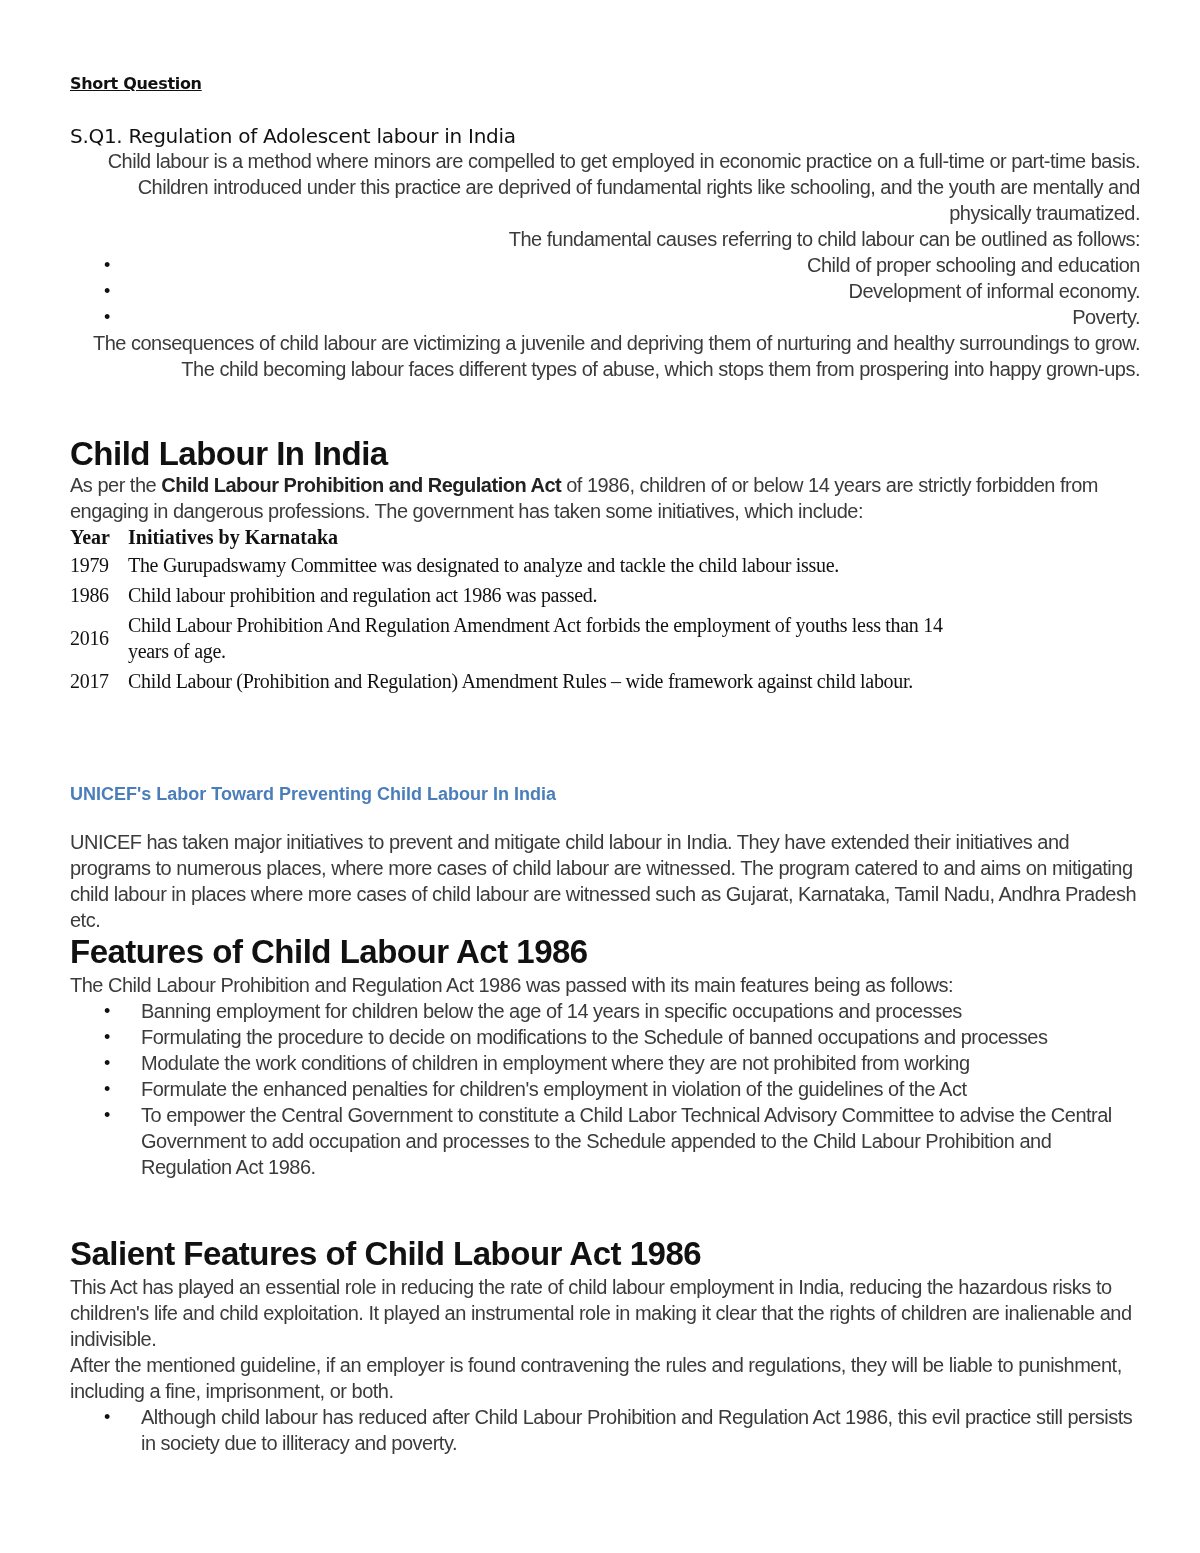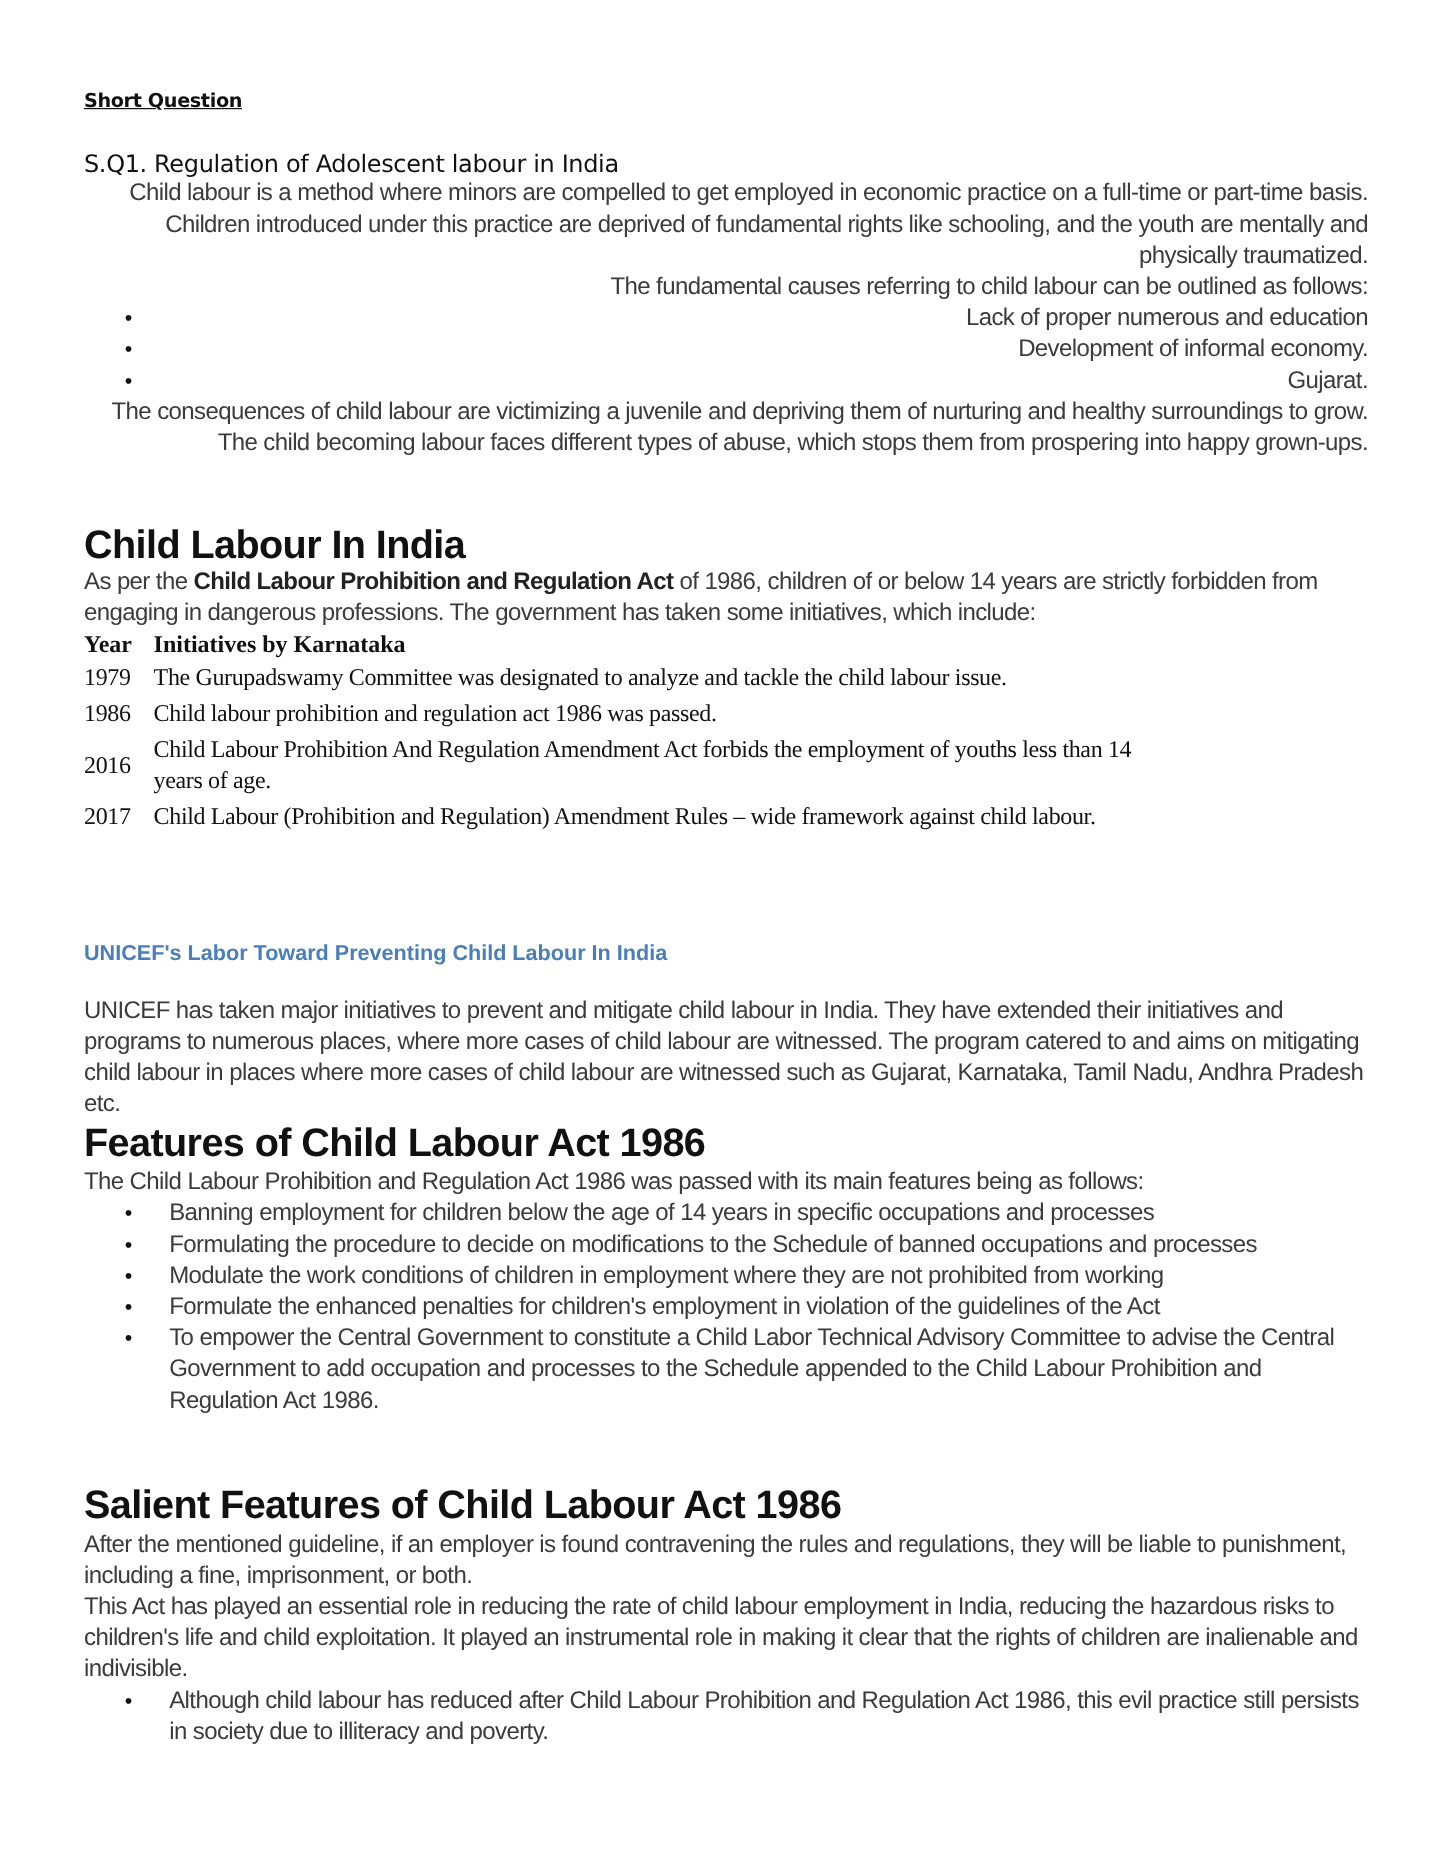--- a/index.html
+++ b/index.html
@@ -31,23 +31,23 @@
 <div class="page">
 
   <div class="short-q">Short Question</div>
 
   <div class="sq-title">S.Q1. Regulation of Adolescent labour in India</div>
 
   <div class="block" style="top:148px;text-align:right;">
     <p class="para">Child labour is a method where minors are compelled to get employed in economic practice on a full-time or part-time basis. Children introduced under this practice are deprived of fundamental rights like schooling, and the youth are mentally and physically traumatized.</p>
     <p class="para">The fundamental causes referring to child labour can be outlined as follows:</p>
     <ul class="bul">
-      <li><span class="dot">•</span><span>Lack of proper numerous and education</span></li>
+      <li><span class="dot">•</span><span>Child of proper schooling and education</span></li>
       <li><span class="dot">•</span><span>Development of informal economy.</span></li>
-      <li><span class="dot">•</span><span>Gujarat.</span></li>
+      <li><span class="dot">•</span><span>Poverty.</span></li>
     </ul>
     <p class="para">The consequences of child labour are victimizing a juvenile and depriving them of nurturing and healthy surroundings to grow. The child becoming labour faces different types of abuse, which stops them from prospering into happy grown-ups.</p>
   </div>
 
   <div class="block" style="top:434px;">
     <h1 class="h1">Child Labour In India</h1>
     <p class="para" style="margin-top:-2px;"><span>As per the </span><span class="bold-in">Child Labour Prohibition and Regulation Act</span><span> of 1986, children of or below 14 years are strictly forbidden from engaging in dangerous professions. The government has taken some initiatives, which include:</span></p>
     <table class="init">
       <thead>
         <tr>
@@ -88,20 +88,20 @@
       <li><span class="dot">•</span><span>Banning employment for children below the age of 14 years in specific occupations and processes</span></li>
       <li><span class="dot">•</span><span>Formulating the procedure to decide on modifications to the Schedule of banned occupations and processes</span></li>
       <li><span class="dot">•</span><span>Modulate the work conditions of children in employment where they are not prohibited from working</span></li>
       <li><span class="dot">•</span><span>Formulate the enhanced penalties for children's employment in violation of the guidelines of the Act</span></li>
       <li><span class="dot">•</span><span>To empower the Central Government to constitute a Child Labor Technical Advisory Committee to advise the Central Government to add occupation and processes to the Schedule appended to the Child Labour Prohibition and Regulation Act 1986.</span></li>
     </ul>
   </div>
 
   <div class="block" style="top:1234px;">
     <h1 class="h1">Salient Features of Child Labour Act 1986</h1>
+    <p class="para">This Act has played an essential role in reducing the rate of child labour employment in India, reducing the hazardous risks to children's life and child exploitation. It played an instrumental role in making it clear that the rights of children are inalienable and indivisible.</p>
     <p class="para">After the mentioned guideline, if an employer is found contravening the rules and regulations, they will be liable to punishment, including a fine, imprisonment, or both.</p>
-    <p class="para">This Act has played an essential role in reducing the rate of child labour employment in India, reducing the hazardous risks to children's life and child exploitation. It played an instrumental role in making it clear that the rights of children are inalienable and indivisible.</p>
     <ul class="bul">
       <li><span class="dot">•</span><span>Although child labour has reduced after Child Labour Prohibition and Regulation Act 1986, this evil practice still persists in society due to illiteracy and poverty.</span></li>
     </ul>
   </div>
 
 </div>
 
 </body></html>

